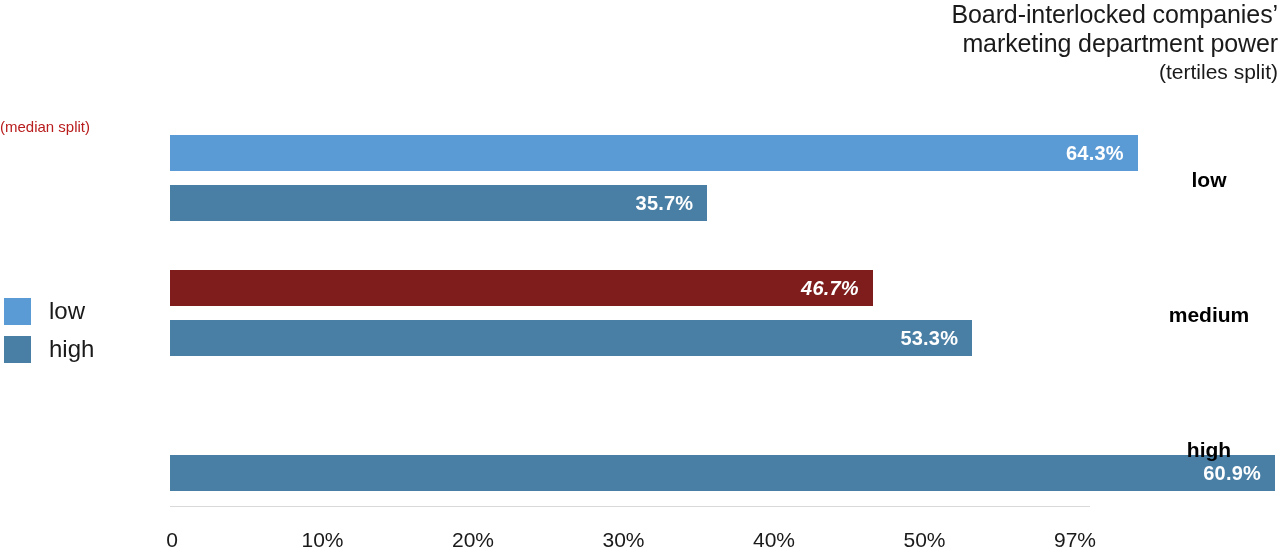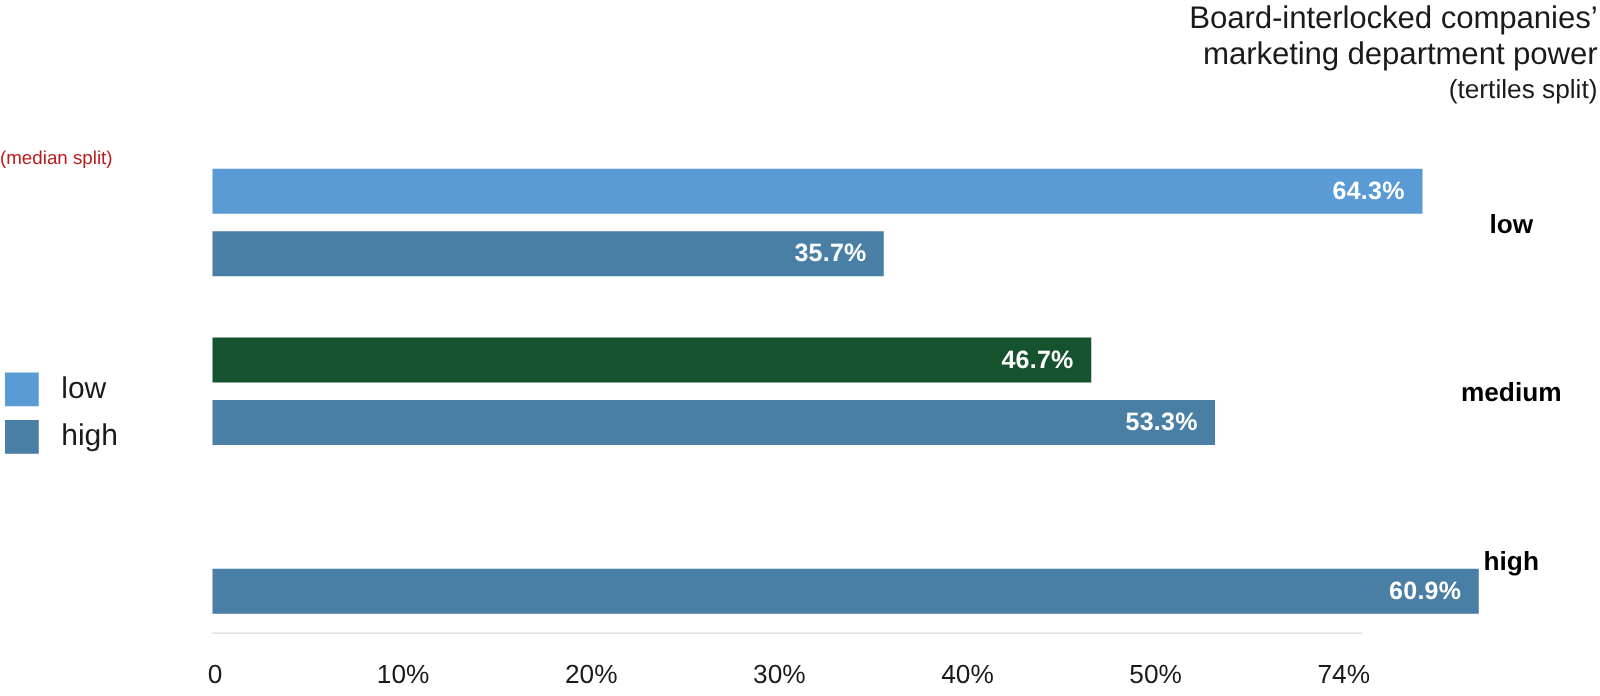--- a/index.html
+++ b/index.html
@@ -164,37 +164,37 @@
     </div>
   </div>
 
 <div id="plot">
     <div class="bar" style="left: 0px; top: 135px; width: 967.715px; background: rgb(91, 155, 213);">
       <span class="value">64.3%</span>
     </div>
     <div class="bar" style="left: 0px; top: 185px; width: 537.285px; background: rgb(74, 127, 165); padding-left: 20px;">
       <span class="value">35.7%</span>
     </div>
-    <div class="bar" style="left: 0px; top: 270px; width: 702.835px; background: #14532d;">
+    <div class="bar" style="left: 0px; top: 270px; width: 702.835px; background: #7f1d1d; font-style: italic;">
       <span class="value">46.7%</span>
     </div>
     <div class="bar" style="left: 0px; top: 320px; width: 802.165px; background: rgb(74, 127, 165);">
       <span class="value">53.3%</span>
     </div>
-    <div class="bar" style="left: 0px; top: 455px; width: 1013px; background: rgb(74, 127, 165);">
+    <div class="bar" style="left: 0px; top: 455px; width: 1105px; background: rgb(74, 127, 165);">
       <span class="value">60.9%</span>
     </div>
   </div>
 
 <div id="xaxis">
   <div id="axis-line"></div>
 <div class="tick-label" style="left: 2px;">0</div>
     <div class="tick-label" style="left: 152.5px;">10%</div>
     <div class="tick-label" style="left: 303px;">20%</div>
     <div class="tick-label" style="left: 453.5px;">30%</div>
     <div class="tick-label" style="left: 604px;">40%</div>
     <div class="tick-label" style="left: 754.5px;">50%</div>
-    <div class="tick-label" style="left: 905px;">74%</div>
+    <div class="tick-label" style="left: 905px;">97%</div>
   </div>
 
 <div class="cat-label" style="top: 168px;">low</div>
 <div class="cat-label" style="top: 303px;">medium</div>
 <div class="cat-label" style="top: 438px;">high</div>
 
 </body></html>

